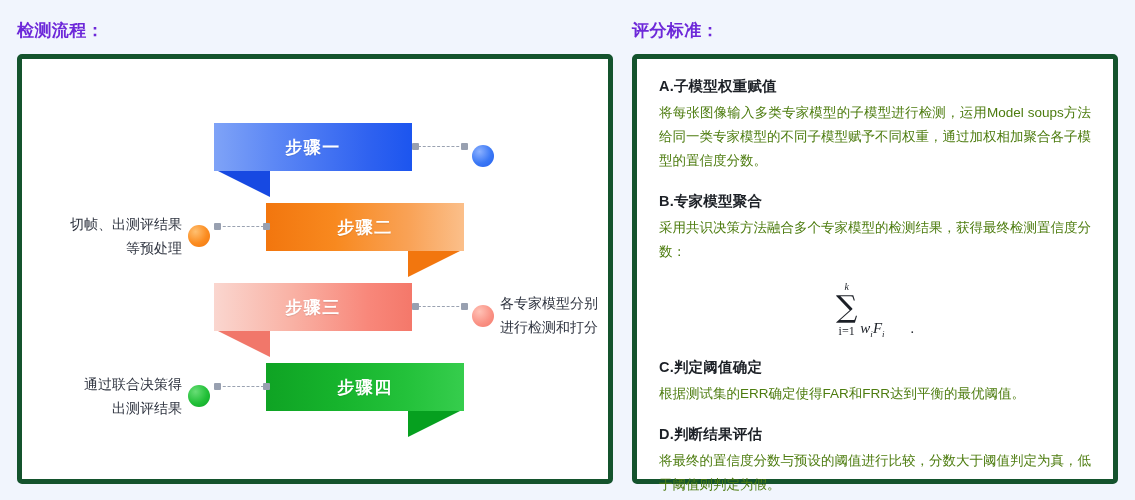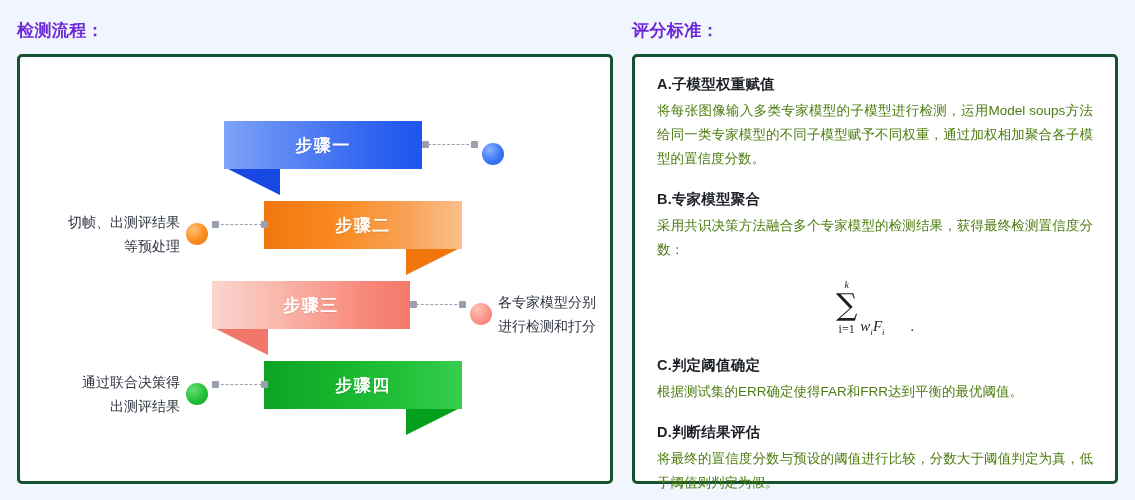--- a/index.html
+++ b/index.html
@@ -20,31 +20,31 @@
     letter-spacing: .4px;
     white-space: nowrap;
   }
   #title-left  { left: 17px;  top: 19px; }
   #title-right { left: 632px; top: 19px; }
 
   
   .card {
     position: absolute;
     background: #ffffff;
-    border: 3px solid #14532d;
+    border: 5px solid #14532d;
     border-radius: 5px;
   }
   #card-left  { left: 17px;  top: 54px; width: 596px; height: 430px; }
   #card-right { left: 632px; top: 54px; width: 486px; height: 430px; padding: 18px 22px 10px 22px; }
 
   
   .flow-row { position: absolute; height: 70px; }
-  #row-1 { left: 12px; top: 64px;  width: 596px; padding-left: 20px; }
+  #row-1 { left: 0; top: 64px;  width: 596px; padding-left: 20px; }
   #row-2 { left: 0; top: 144px; width: 596px; }
-  #row-3 { left: 0; top: 224px; width: 596px; }
+  #row-3 { left: 0; top: 224px; width: 596px; font-family: Liberation Serif, serif; }
   #row-4 { left: 0; top: 304px; width: 596px; }
 
   
   .ribbon { position: absolute; top: 0; width: 198px; height: 48px; }
   .ribbon .body {
     position: absolute; left: 0; top: 0;
     width: 198px; height: 48px;
   }
   .ribbon .tail {
     position: absolute; width: 0; height: 0; top: 48px;

